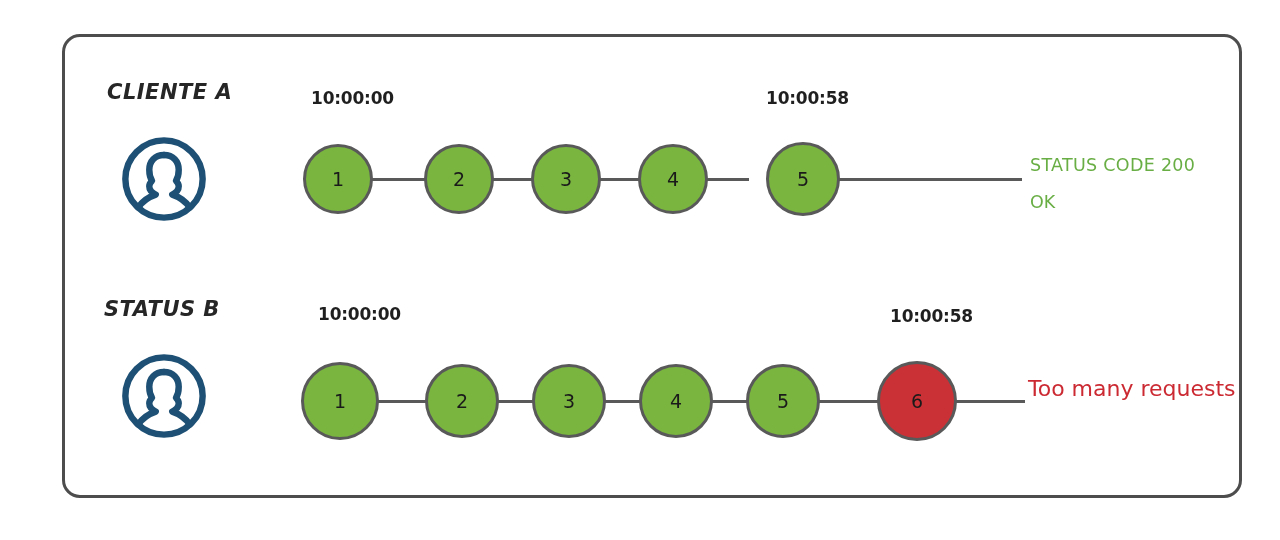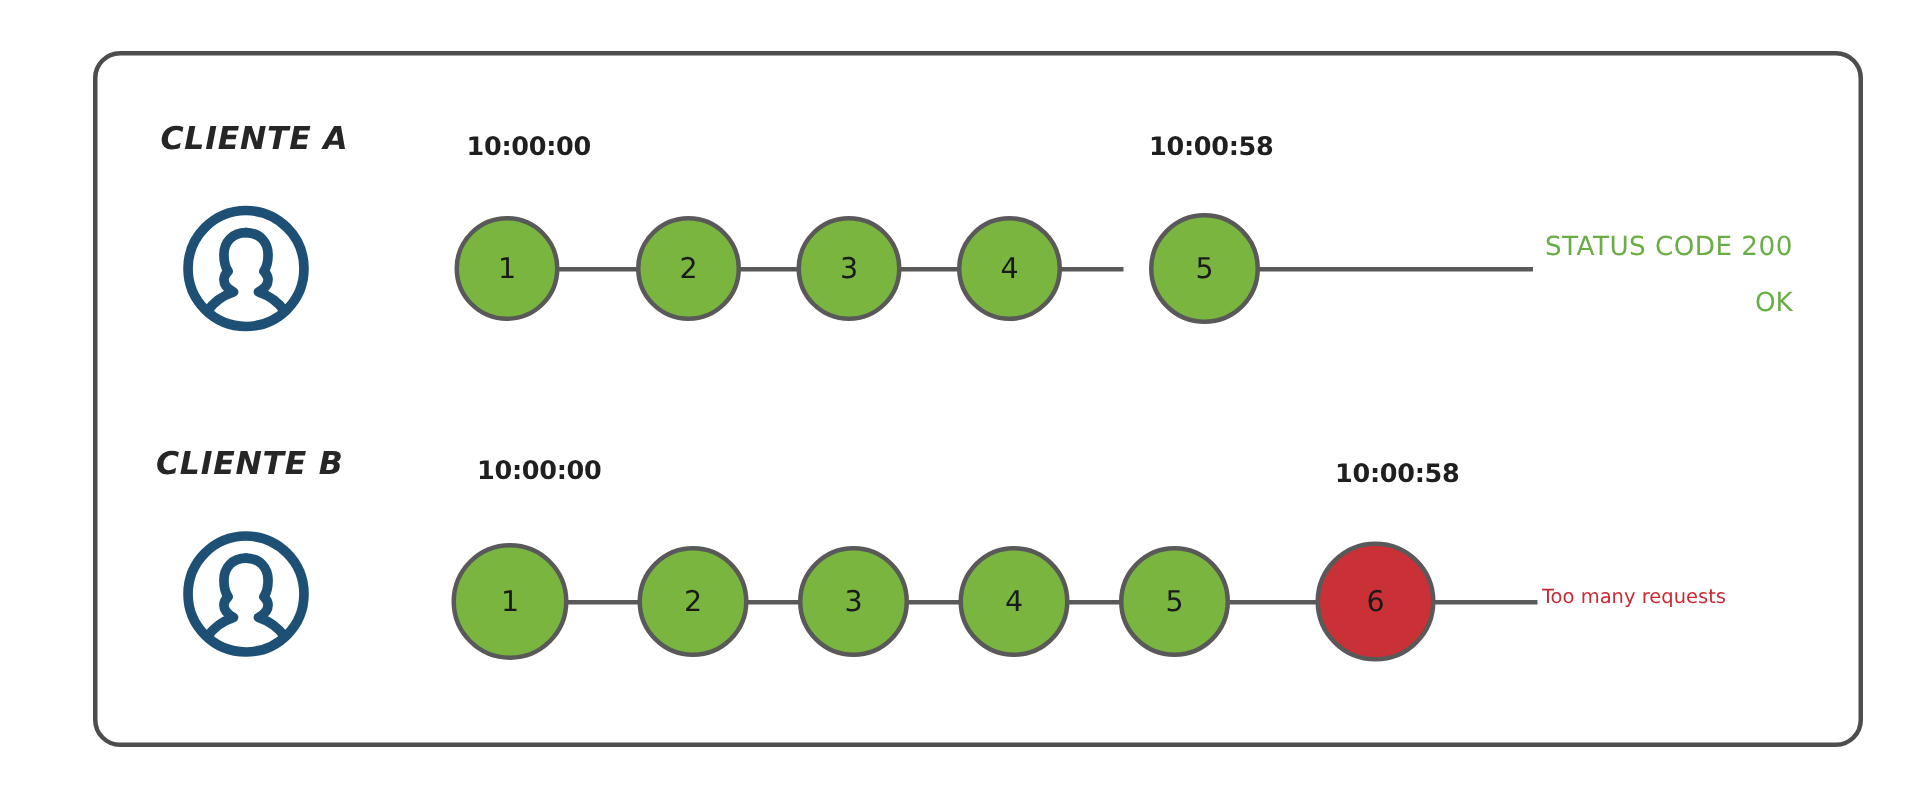--- a/index.html
+++ b/index.html
@@ -95,21 +95,21 @@
   .link {
     position: absolute;
     height: 3px;
     background: #595959;
   }
 
   
   .status {
     position: absolute;
     font-family: "DejaVu Sans", sans-serif;
-    text-align: right;
+    text-align: left;
     white-space: nowrap;
     line-height: 1.25;
   }
   .status .line1 {
     font-size: 17.5px;
     letter-spacing: 0.3px;
   }
   .status .line2 {
     font-size: 16px;
   }
@@ -117,21 +117,21 @@
     left: 1030px;
     top: 155px;
     color: #69ae45;
   }
   .status.ok .line2 { font-size: 17.5px; margin-top: 15px; }
   .status.fail {
     left: 1028px;
     top: 375px;
     color: #cc2a33;
   }
-  .status.fail .line2 { font-size: 13px; margin-top: 16px; }
+  .status.fail .line2 { font-size: 22px; }
 </style>
 </head>
 <body>
 
 <div id="canvas">
 
   <div class="frame"></div>
 
   <div>
 
@@ -171,21 +171,21 @@
     <div class="node ok" style="left:766px; top:142px; width:74px; height:74px;">5</div>
 
     <div class="status ok">
       <div class="line1">STATUS CODE 200</div>
       <div class="line2">OK</div>
     </div>
   </div>
 
   <div>
 
-    <div class="client-label b">CLIENTE B</div>
+    <div class="client-label b">STATUS B</div>
 
     <div class="avatar b">
       <svg viewBox="0 0 100 100" width="92" height="92">
         <circle cx="50" cy="50" r="42" fill="none" stroke="#1d5074" stroke-width="7"></circle>
         <path d="M50 24
                  c-10 0 -16 7 -16 16
                  c0 6 1 9 3 12
                  c-2 2 -3 4 -3 6
                  c0 4 3 7 7 9
                  c-9 3 -15 8 -19 14" fill="none" stroke="#1d5074" stroke-width="7" stroke-linecap="round" stroke-linejoin="round"></path>

